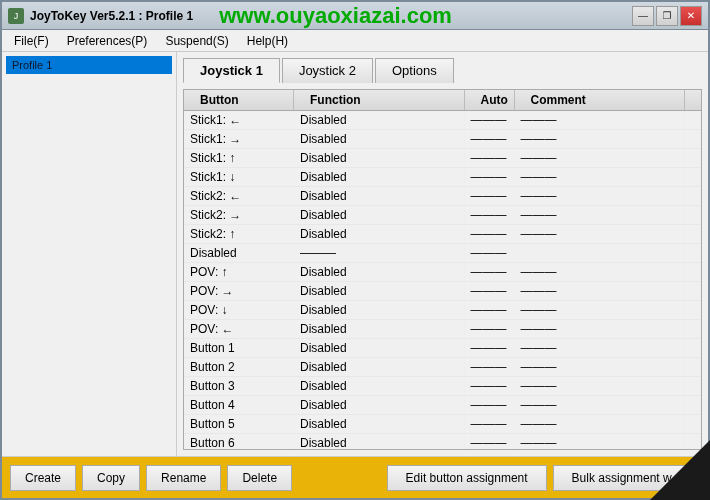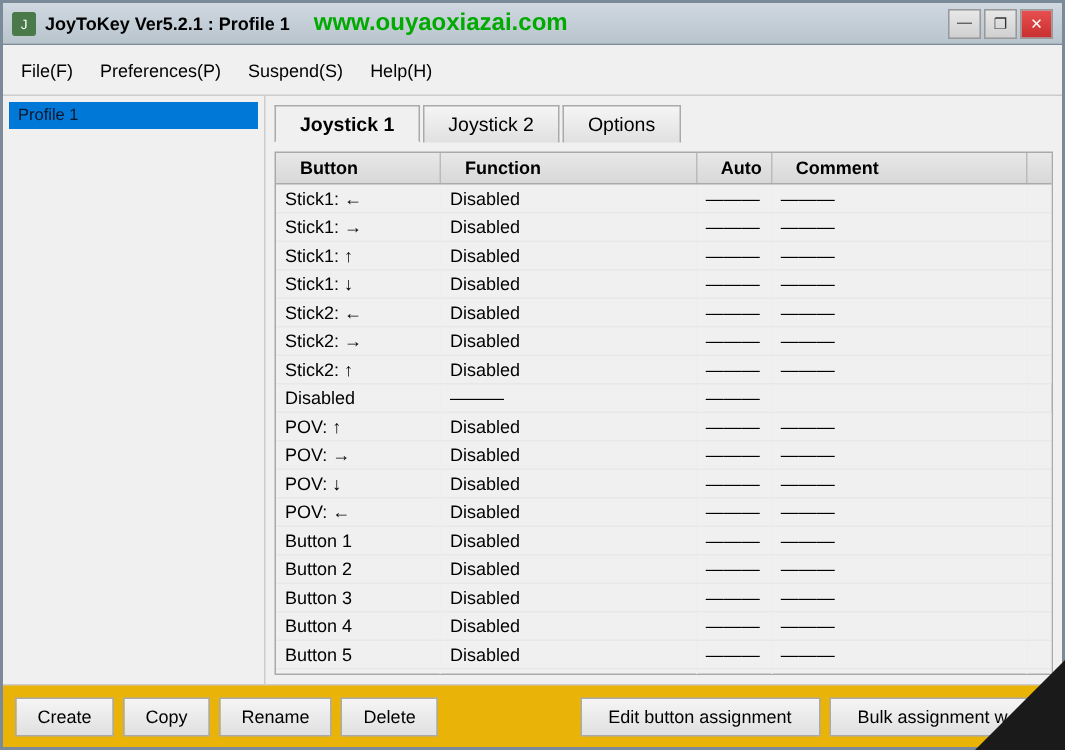--- a/index.html
+++ b/index.html
@@ -43,45 +43,45 @@
       display: flex;
       align-items: center;
       justify-content: center;
     }
     .title-text {
       font-size: 12px;
       font-weight: bold;
       color: #000;
     }
     .title-watermark {
-      font-size: 16px;
+      font-size: 22px;
       font-weight: bold;
       color: #00aa00;
-      margin-left: 10px;
+      margin-left: 20px;
     }
     .title-buttons {
       display: flex;
       gap: 2px;
     }
     .title-btn {
       width: 22px;
       height: 20px;
       border: 1px solid #999;
       background: linear-gradient(to bottom, #e8e8e8, #d0d0d0);
       cursor: pointer;
       display: flex;
       align-items: center;
       justify-content: center;
       font-size: 10px;
       color: #333;
     }
     .title-btn.close { background: linear-gradient(to bottom, #e85050, #c83030); color: white; }
     .menu-bar {
       background: #f0f0f0;
-      height: 34px;
+      height: 22px;
       display: flex;
       align-items: center;
       padding: 0 4px;
       border-bottom: 1px solid #ccc;
       gap: 2px;
     }
     .menu-item {
       padding: 2px 8px;
       cursor: pointer;
       font-size: 12px;

